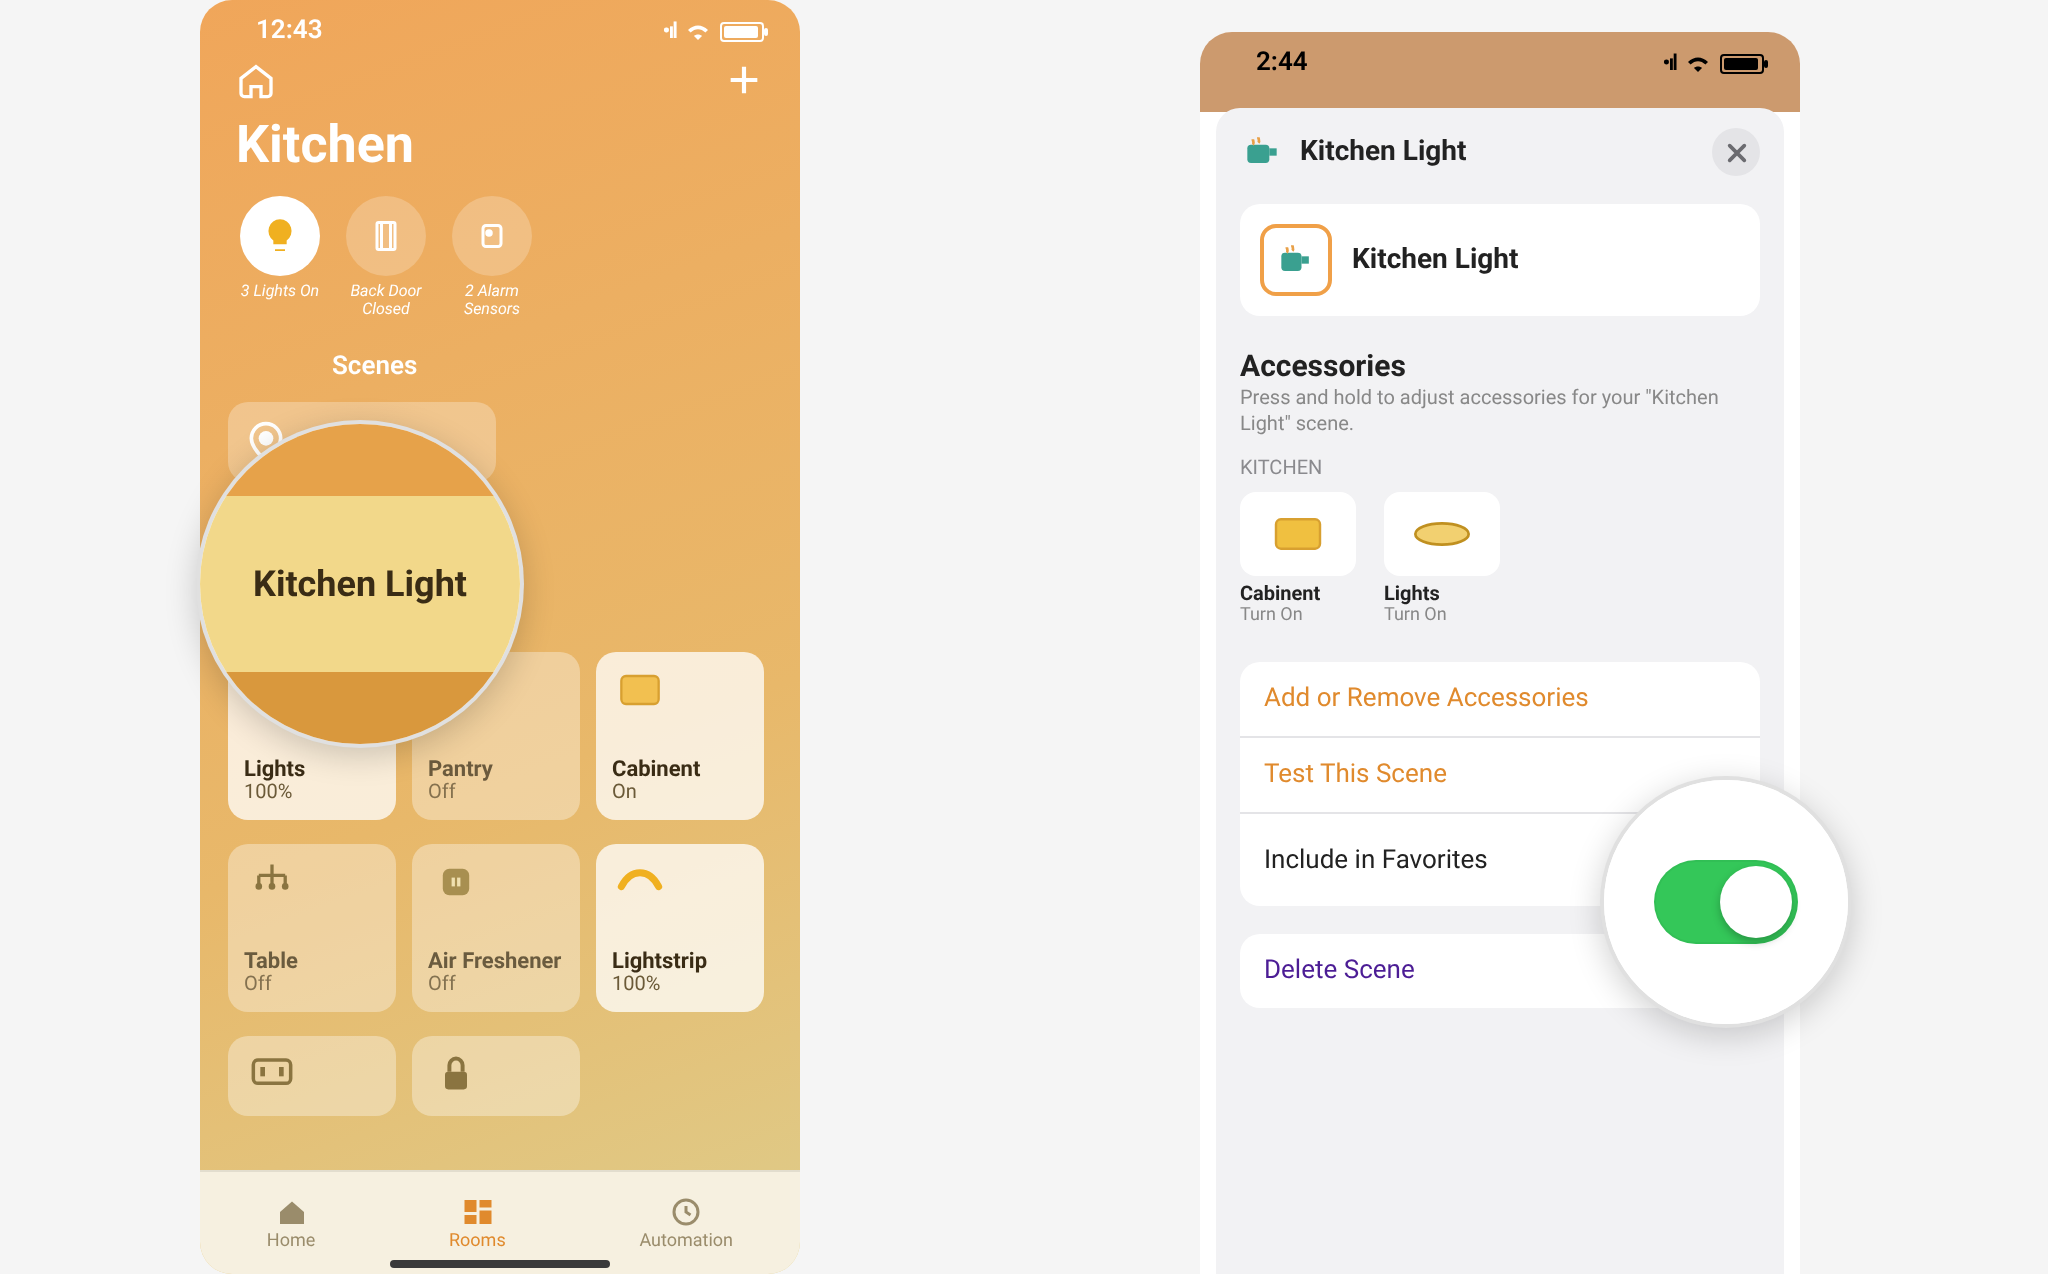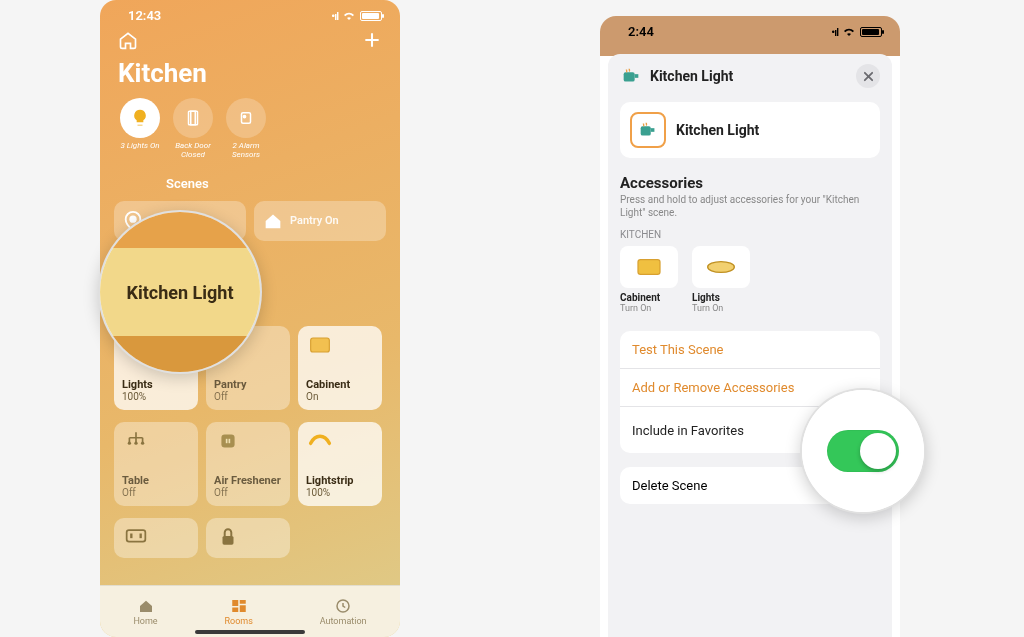--- a/index.html
+++ b/index.html
@@ -170,21 +170,21 @@
   .atile .astate { font-size: 9px; color: #888;}
 
   .list-group { background: #fff; border-radius: 10px; overflow: hidden; margin-bottom: 14px;}
   .list-row {
     padding: 11px 12px; font-size: 13px; color: #e08a2d;
     border-bottom: 0.5px solid #e4e4e7;
     display: flex; justify-content: space-between; align-items: center;
   }
   .list-row:last-child { border-bottom: none; }
   .list-row.plain { color: #222; }
-  .list-row.danger { color: #000000; align-items: flex-end; }
+  .list-row.danger { color: #4c1d95; align-items: flex-end; }
 
   .toggle {
     width: 42px; height: 24px; border-radius: 12px; background: #34c759;
     position: relative;
   }
   .toggle .knob {
     width: 20px; height: 20px; border-radius: 50%; background: #fff;
     position: absolute; right: 2px; top: 2px; box-shadow: 0 1px 2px rgba(0,0,0,0.2);
   }
 
@@ -270,26 +270,20 @@
     </div>
 
     <div class="section-label">Scenes</div>
     <div class="tile-row">
       <div class="scene-tile dim">
         <svg class="sicon" viewBox="0 0 24 24">
             <circle cx="12" cy="10" r="4" fill="#fff"></circle>
             <path d="M12 2a8 8 0 0 0-8 8c0 6 8 12 8 12s8-6 8-12a8 8 0 0 0-8-8z" fill="none" stroke="#fff" stroke-width="2"></path>
           </svg>
         <span class="slabel">…ed</span>
-      </div>
-      <div class="scene-tile dim">
-        <svg class="sicon" viewBox="0 0 24 24">
-            <path d="M4 12l8-7 8 7v8H4z" fill="#fff"></path>
-          </svg>
-        <span class="slabel">Pantry On</span>
       </div>
     </div>
     <div class="tile-row">
       <div class="scene-tile dim" style="width:134px;height:40px;"></div>
     </div>
 
     <div class="section-label" style="margin-top:-2px;">Accessories</div>
 
     <div class="tile-row">
       <div class="tile">
@@ -463,24 +457,24 @@
                 </svg>
             </div>
             <div class="aname">Lights</div>
             <div class="astate">Turn On</div>
           </div>
         </div>
       </div>
 
       <div class="list-group">
         <div class="list-row">
+          <span>Add or Remove Accessories</span>
+        </div>
+        <div class="list-row">
           <span>Test This Scene</span>
-        </div>
-        <div class="list-row">
-          <span>Add or Remove Accessories</span>
         </div>
         <div class="list-row plain">
           <span>Include in Favorites</span>
           <span class="toggle">
               <span class="knob"></span>
             </span>
         </div>
       </div>
 
       <div class="list-group">

